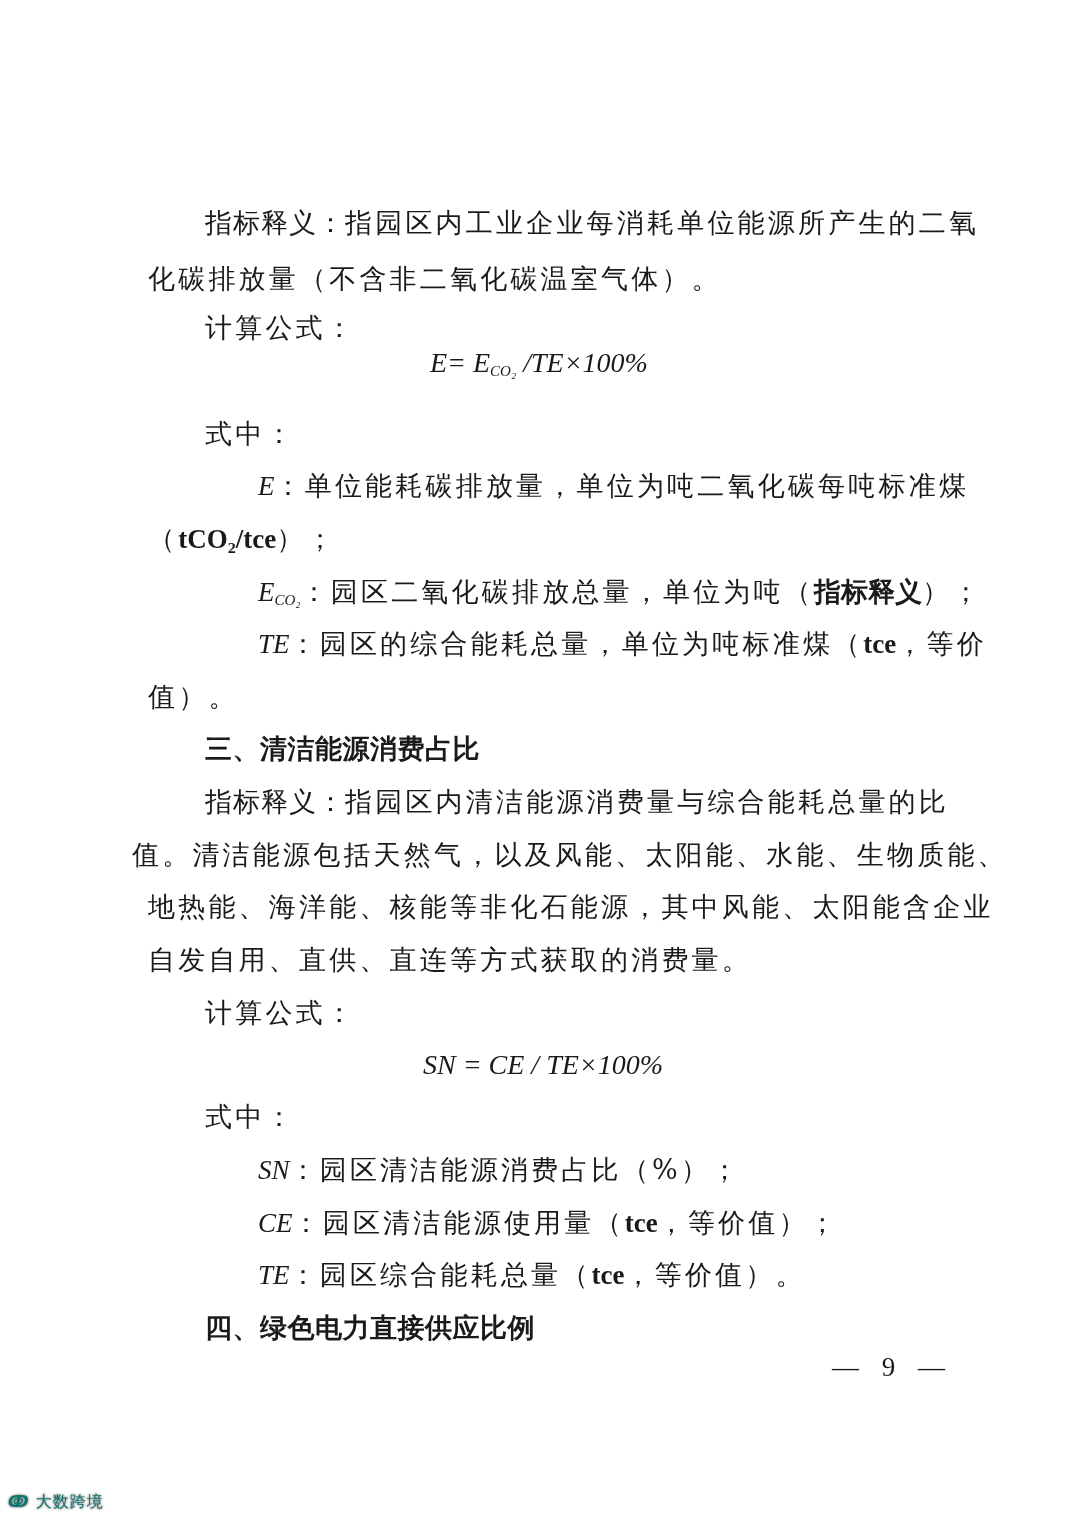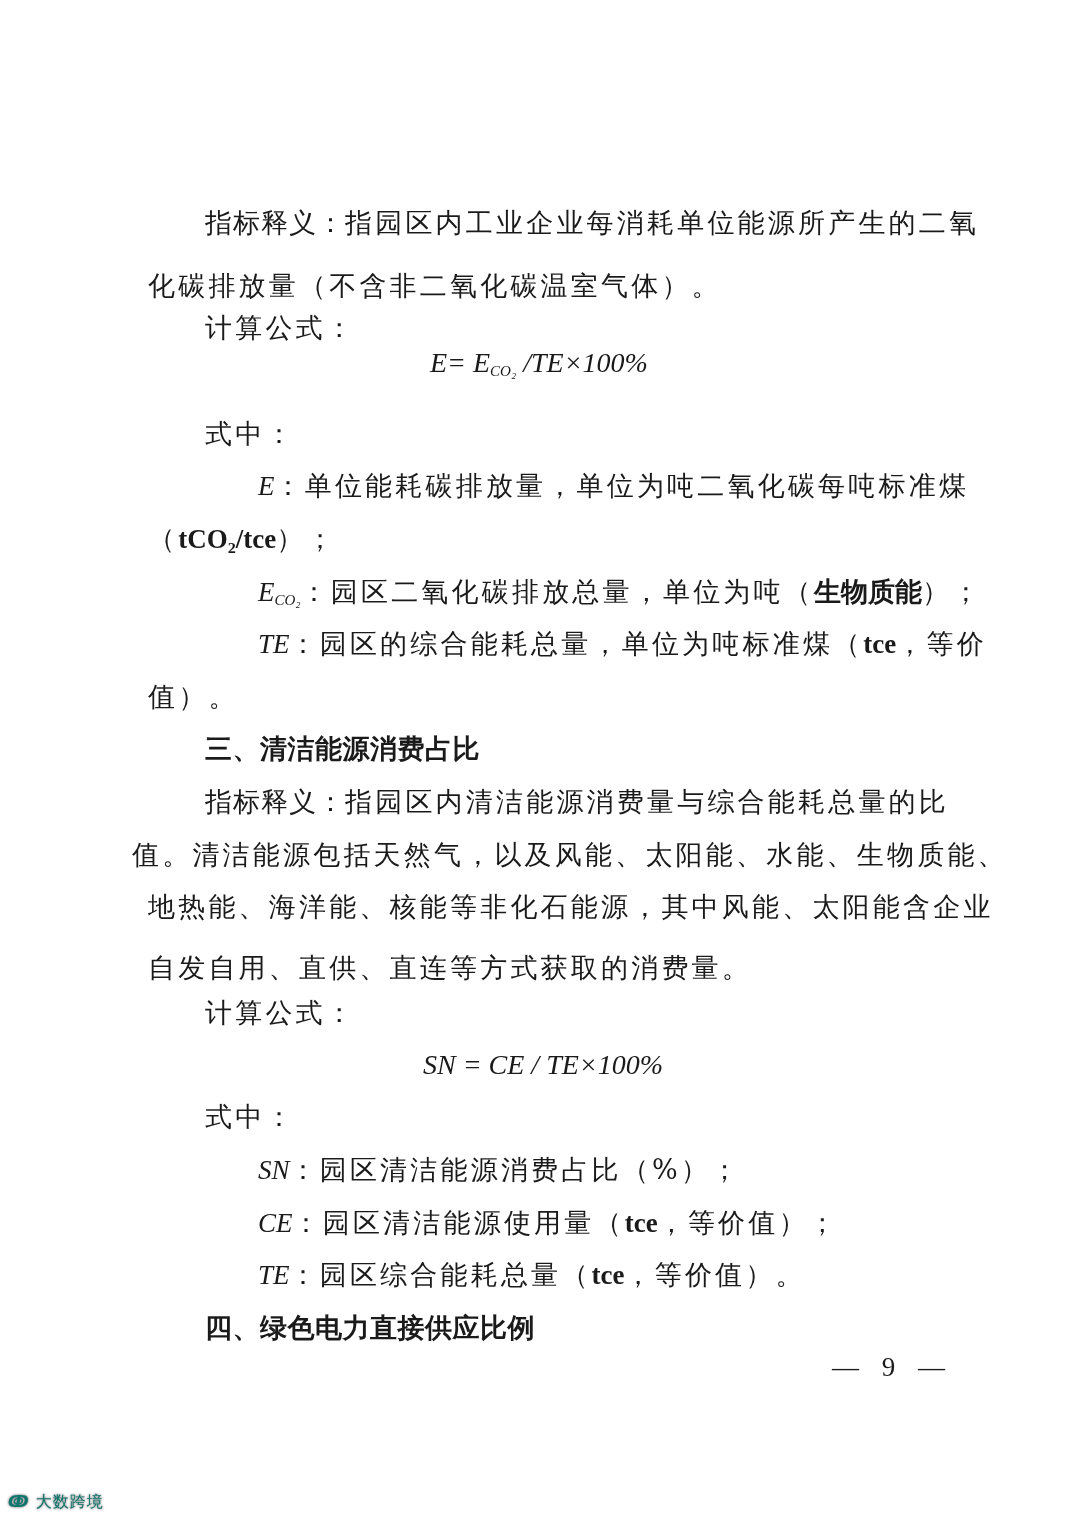--- a/index.html
+++ b/index.html
@@ -17,54 +17,54 @@
                color: #0f766e; text-shadow: 0 0 3px #999, 0 0 2px #888; letter-spacing: 1px; }
 </style>
 </head>
 <body>
 
 <div>
 
   <div class="line" style="left:205px;top:206px;">
     <span class="bold">指标释义：</span><span>指园区内工业企业每消耗单位能源所产生的二氧</span>
   </div>
-  <div class="line" style="left:148px;top:269px;">化碳排放量（不含非二氧化碳温室气体）。</div>
+  <div class="line" style="left:148px;top:262px;">化碳排放量（不含非二氧化碳温室气体）。</div>
 
   <div class="line" style="left:205px;top:311px;">计算公式：</div>
 
   <div class="line formula" style="left:430px;top:346px;">
     <span>E= E</span><sub>CO₂</sub><span> /TE×100%</span>
   </div>
 
   <div class="line" style="left:205px;top:417px;">式中：</div>
 
   <div class="line" style="left:258px;top:469px;">
     <span class="it">E</span><span>：单位能耗碳排放量，单位为吨二氧化碳每吨标准煤</span>
   </div>
   <div class="line" style="left:148px;top:522px;">
     <span>（</span><span class="lat">tCO₂/tce</span><span>）；</span>
   </div>
 
   <div class="line" style="left:258px;top:575px;">
-    <span class="it">E</span><sub class="it">CO₂</sub><span>：园区二氧化碳排放总量，单位为吨（</span><span class="lat">生物质能</span><span>）；</span>
+    <span class="it">E</span><sub class="it">CO₂</sub><span>：园区二氧化碳排放总量，单位为吨（</span><span class="lat">指标释义</span><span>）；</span>
   </div>
 
   <div class="line" style="left:258px;top:627px;">
     <span class="it">TE</span><span>：园区的综合能耗总量，单位为吨标准煤（</span><span class="lat">tce</span><span>，等价</span>
   </div>
   <div class="line" style="left:148px;top:680px;">值）。</div>
 
   <div class="line head" style="left:205px;top:732px;">三、清洁能源消费占比</div>
 
   <div class="line" style="left:205px;top:785px;">
     <span class="bold">指标释义：</span><span>指园区内清洁能源消费量与综合能耗总量的比</span>
   </div>
   <div class="line" style="left:132px;top:838px;text-align:center;">值。清洁能源包括天然气，以及风能、太阳能、水能、生物质能、</div>
   <div class="line" style="left:148px;top:890px;">地热能、海洋能、核能等非化石能源，其中风能、太阳能含企业</div>
-  <div class="line" style="left:148px;top:943px;margin-top:8px;">自发自用、直供、直连等方式获取的消费量。</div>
+  <div class="line" style="left:148px;top:943px;">自发自用、直供、直连等方式获取的消费量。</div>
 
   <div class="line" style="left:205px;top:996px;">计算公式：</div>
 
   <div class="line formula" style="left:423px;top:1048px;">SN = CE / TE×100%</div>
 
   <div class="line" style="left:205px;top:1100px;">式中：</div>
 
   <div class="line" style="left:258px;top:1153px;">
     <span class="it">SN</span><span>：园区清洁能源消费占比（%）；</span>
   </div>

